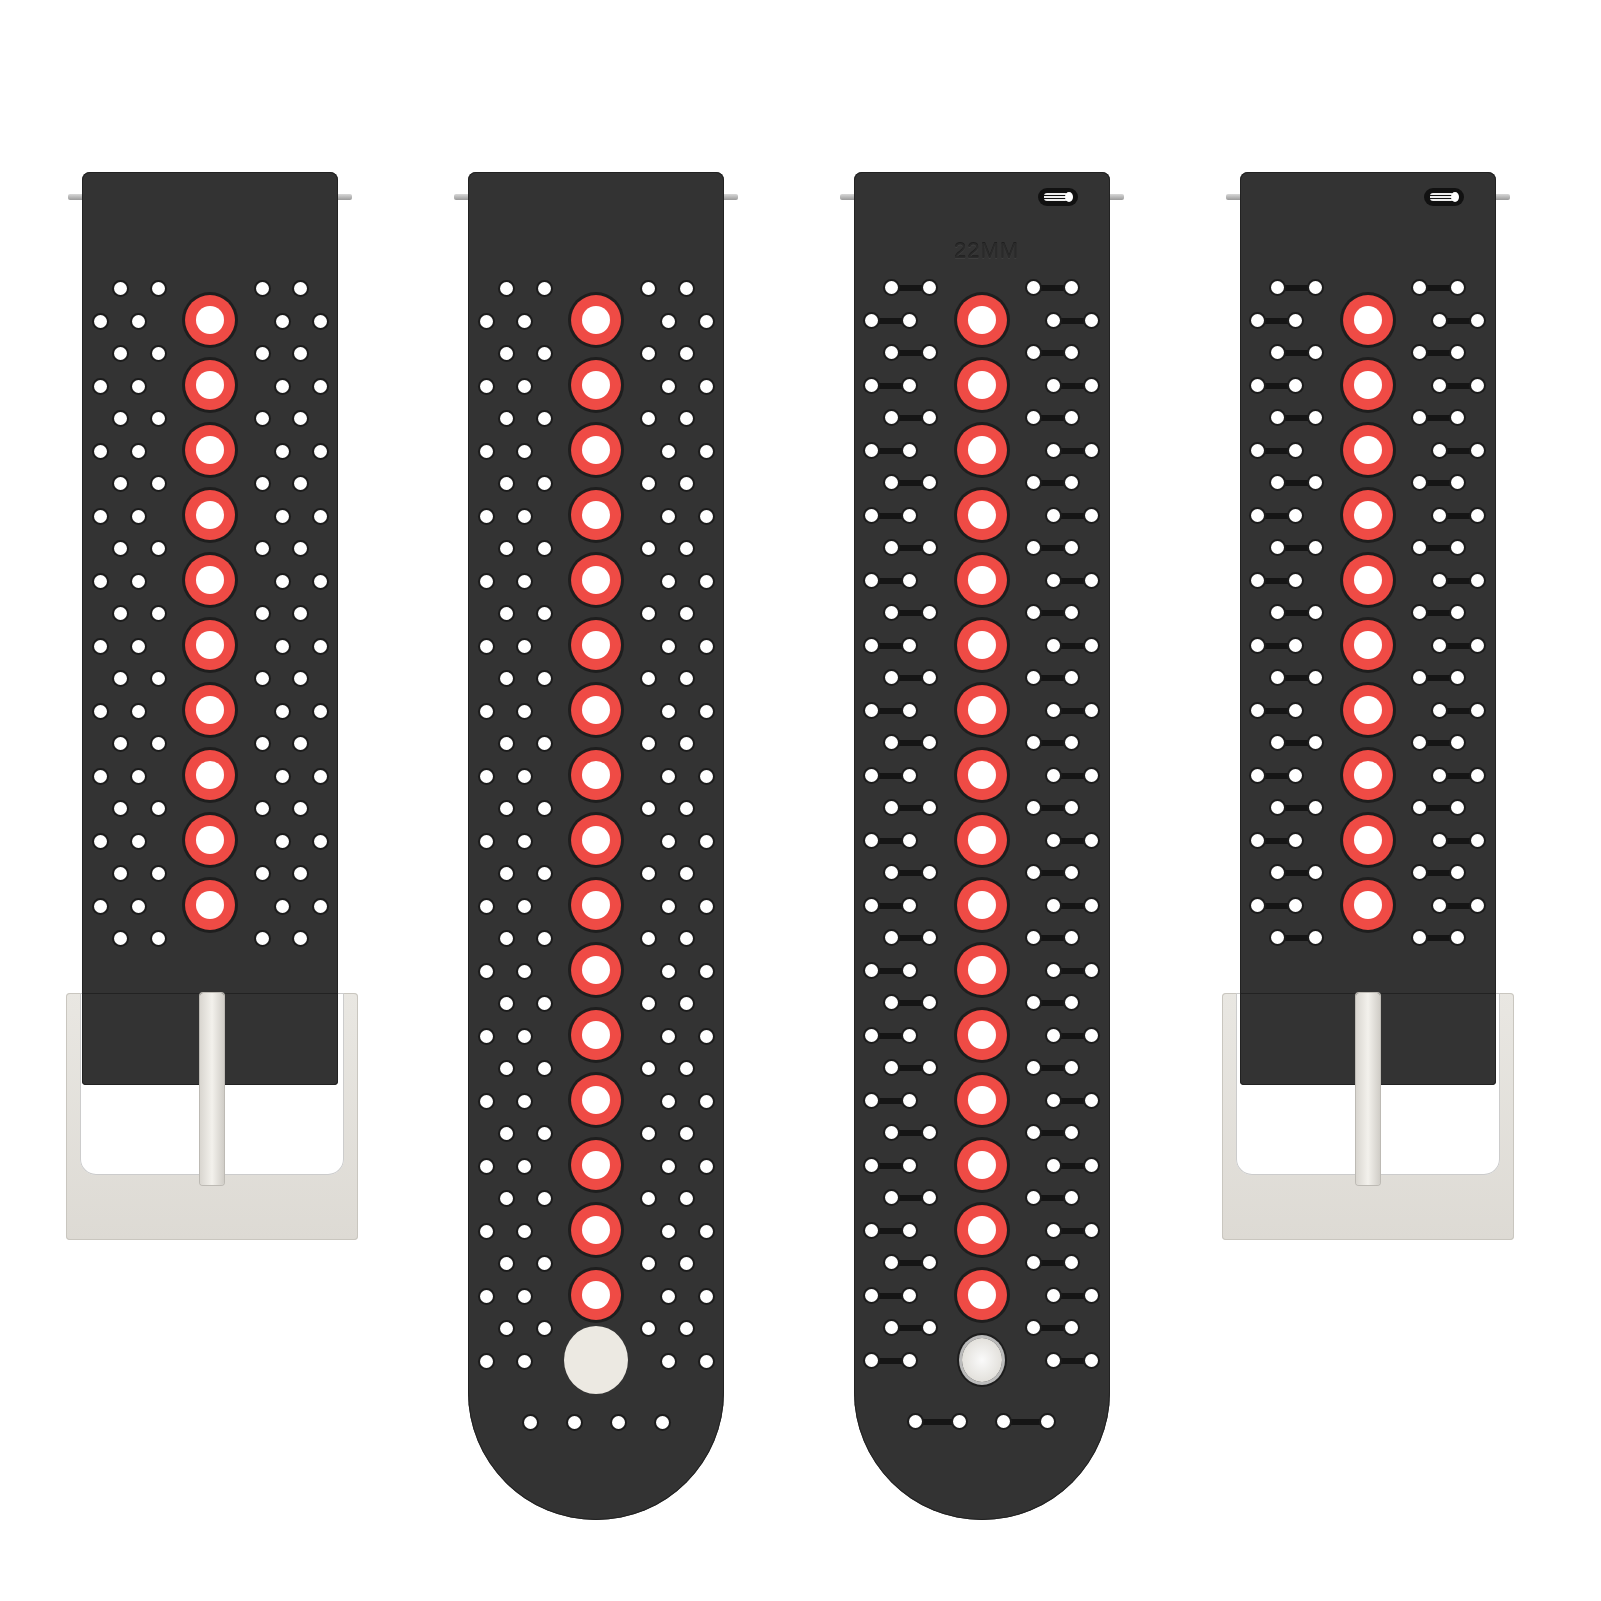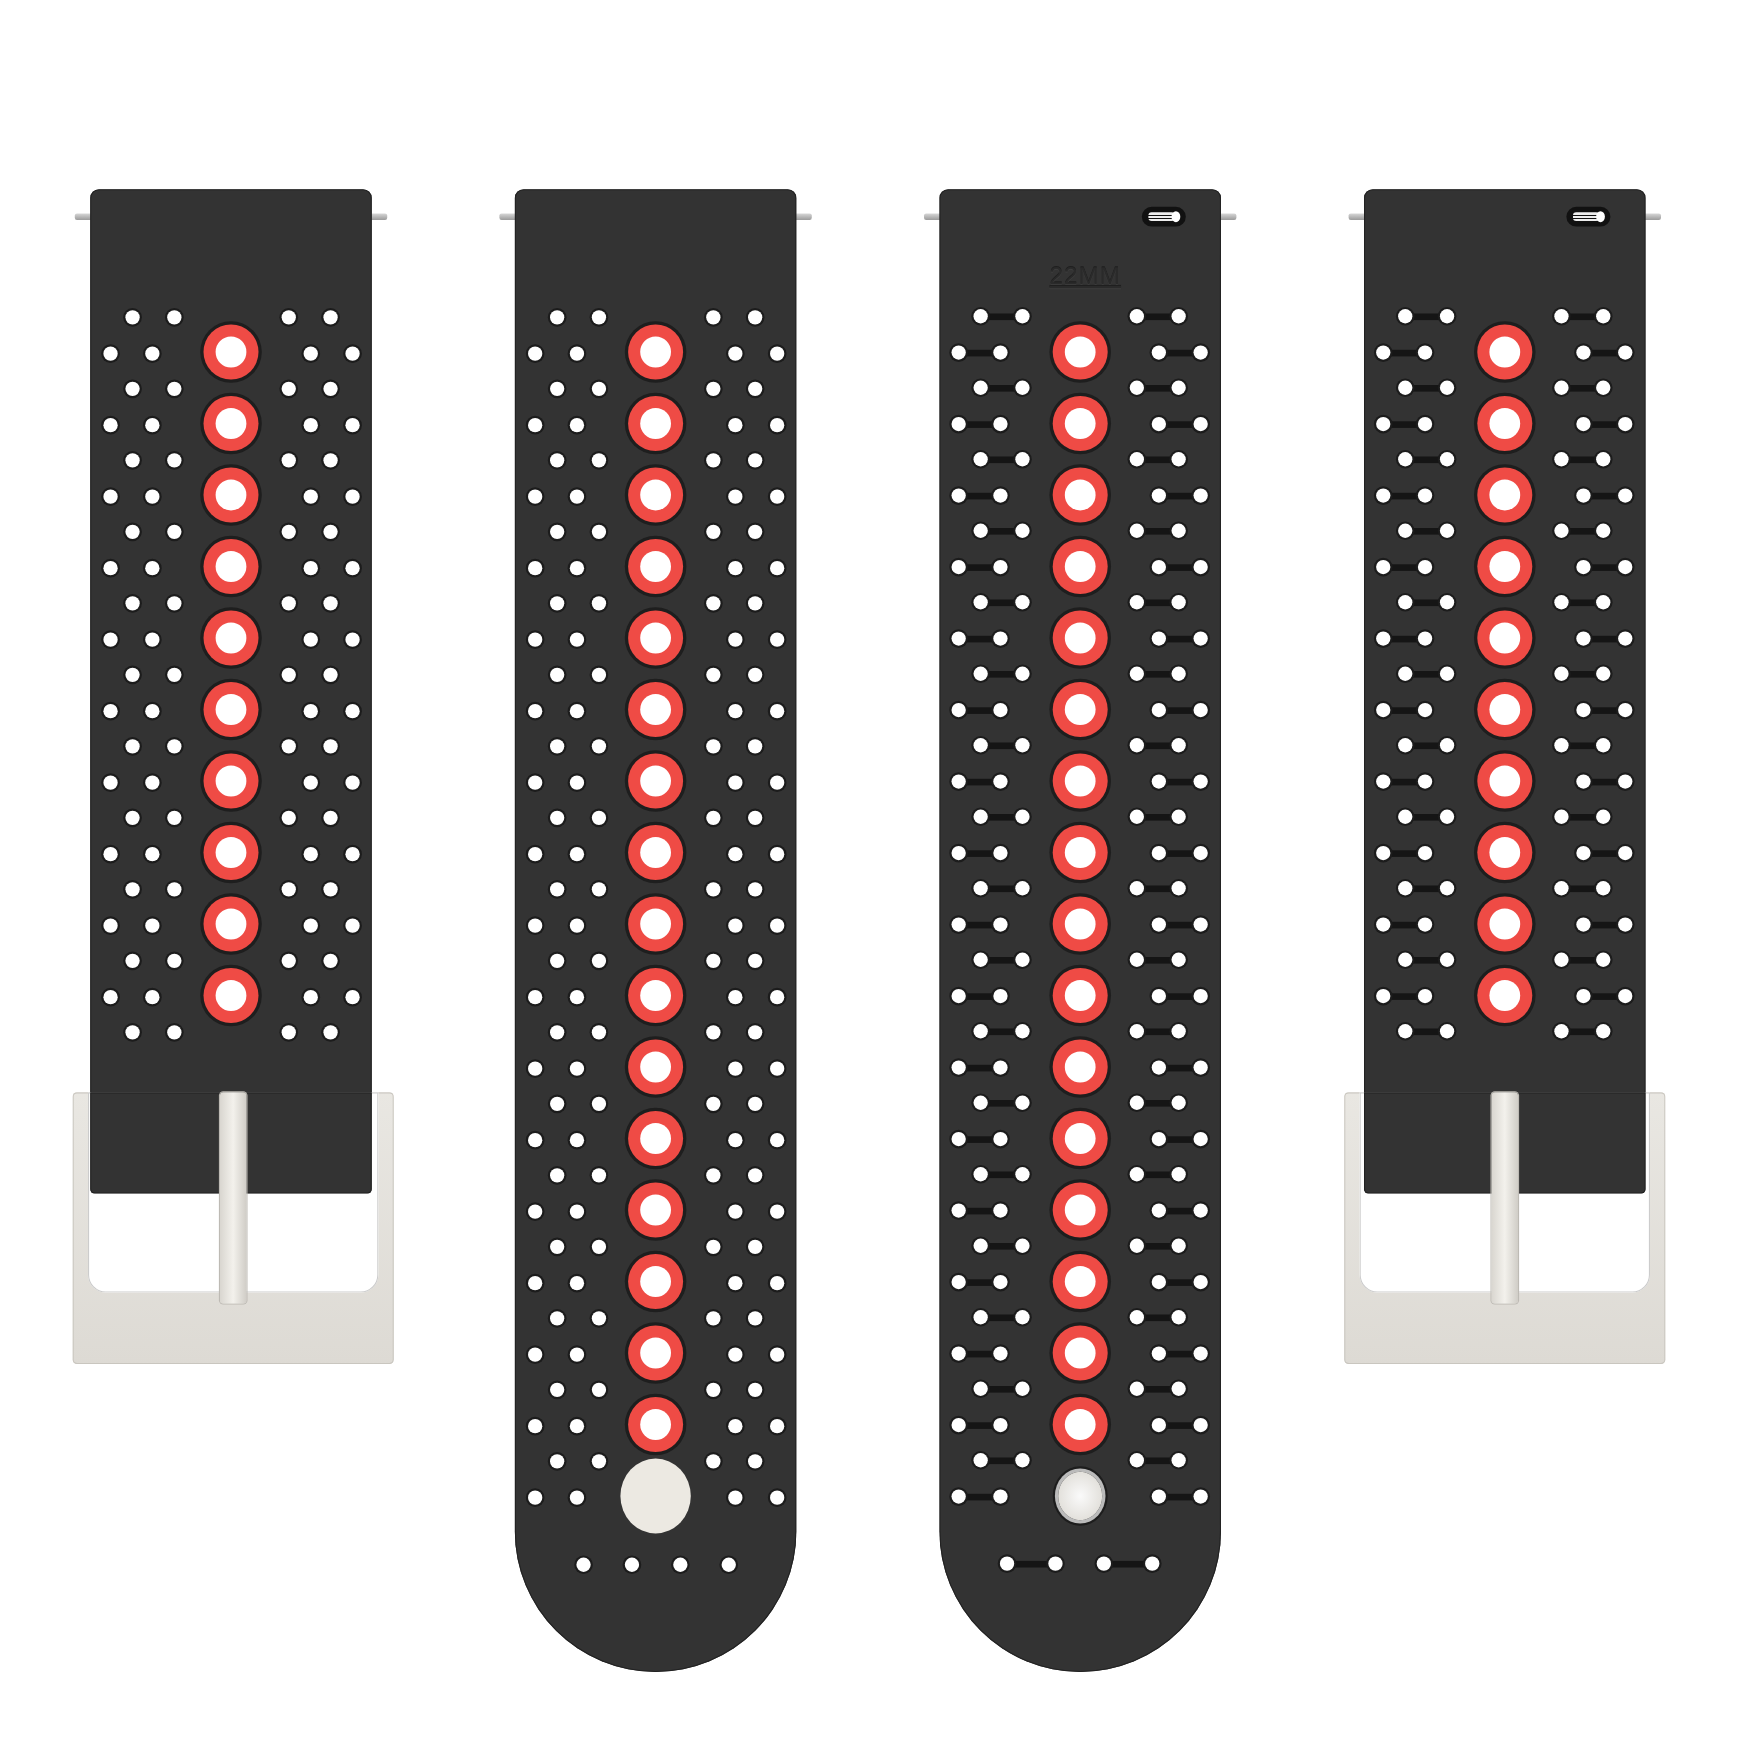--- a/index.html
+++ b/index.html
@@ -511,21 +511,21 @@
       <div class="ring" style="left: 103px; top: 643px;"></div>
       <div class="ring" style="left: 103px; top: 708px;"></div>
       <div class="ring" style="left: 103px; top: 773px;"></div>
       <div class="ring" style="left: 103px; top: 838px;"></div>
       <div class="ring" style="left: 103px; top: 903px;"></div>
       <div class="ring" style="left: 103px; top: 968px;"></div>
       <div class="ring" style="left: 103px; top: 1033px;"></div>
       <div class="ring" style="left: 103px; top: 1098px;"></div>
       <div class="stud metal" style="left: 108px; top: 1166px; width: 40px; height: 44px;"></div>
       <div class="quickrelease" style="left: 184px; top: 16px;"></div>
-      <div class="engrave" style="left: 100px; top: 66px; text-decoration: underline;">22MM</div>
+      <div class="engrave" style="left: 100px; top: 66px;">22MM</div>
     </div>
     <div class="pin" style="left: 1226px; top: 194px; width: 284px;"></div>
     <div class="band top" style="left: 1240px; top: 172px; width: 256px; height: 828px; background: rgb(51, 51, 51);">
       <div class="link" style="left: 38px; top: 113px; width: 38px;"></div>
       <div class="dot" style="left: 31px; top: 109px;"></div>
       <div class="dot" style="left: 69px; top: 109px;"></div>
       <div class="link" style="left: 180px; top: 113px; width: 38px;"></div>
       <div class="dot" style="left: 173px; top: 109px;"></div>
       <div class="dot" style="left: 211px; top: 109px;"></div>
       <div class="link" style="left: 18px; top: 145.5px; width: 38px;"></div>

